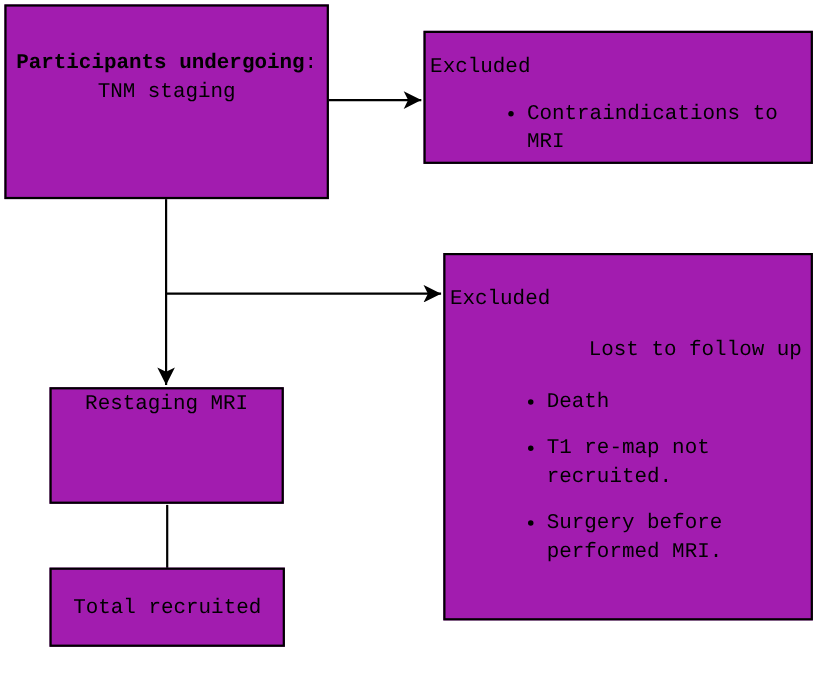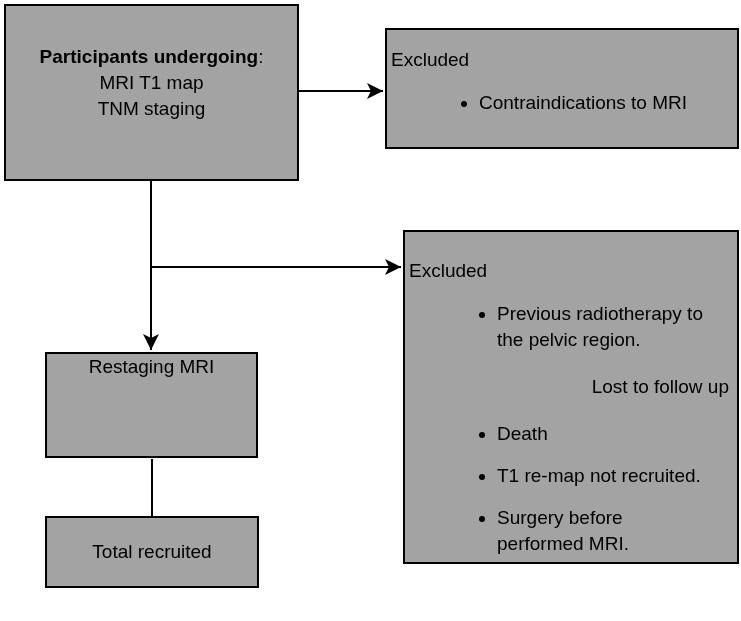--- a/index.html
+++ b/index.html
@@ -21,21 +21,22 @@
   .arrows {
     position: absolute;
     left: 0;
     top: 0;
     pointer-events: none;
   }
   .box {
     position: absolute;
     box-sizing: border-box;
     border: 2px solid #000000;
-    background: #a3a3a3;
+    background: #a21caf;
+    font-family: Liberation Mono, monospace;
   }
   .box-participants {
     left: 4px;
     top: 4px;
     width: 295px;
     height: 177px;
     text-align: center;
     padding-top: 38px;
   }
   .box-participants .bold {
@@ -54,21 +55,22 @@
     width: 336px;
     height: 334px;
     padding: 26px 8px 0 4px;
   }
   .box-restaging {
     left: 45px;
     top: 352px;
     width: 213px;
     height: 106px;
     display: flex;
-    flex-direction: column;
+    flex-direction: row;
+    justify-content: center;
     text-align: center;
   }
   .box-total {
     left: 45px;
     top: 516px;
     width: 214px;
     height: 72px;
     display: flex;
     align-items: center;
     justify-content: center;
@@ -104,36 +106,32 @@
     <line x1="299" y1="91" x2="383" y2="91" stroke="#000000" stroke-width="2" marker-end="url(#arrowhead)"></line>
     <line x1="151" y1="181" x2="151" y2="350" stroke="#000000" stroke-width="2" marker-end="url(#arrowhead)"></line>
     <line x1="151" y1="267" x2="401" y2="267" stroke="#000000" stroke-width="2" marker-end="url(#arrowhead)"></line>
     <line x1="152" y1="459" x2="152" y2="545" stroke="#000000" stroke-width="2" marker-end="url(#arrowhead)"></line>
   </svg>
 
   <div class="box box-participants">
     <div>
       <span class="bold">Participants undergoing</span><span>:</span>
     </div>
-    <div>MRI T1 map</div>
     <div>TNM staging</div>
   </div>
 
   <div class="box box-excluded-top">
     <div>Excluded</div>
     <ul class="bullets">
       <li>Contraindications to MRI</li>
     </ul>
   </div>
 
   <div class="box box-excluded-mid">
     <div>Excluded</div>
-    <ul class="bullets">
-      <li>Previous radiotherapy to the pelvic region.</li>
-    </ul>
     <div class="subtitle">Lost to follow up</div>
     <ul class="bullets bullets-lost">
       <li>Death</li>
       <li>T1 re-map not recruited.</li>
       <li>Surgery before performed MRI.</li>
     </ul>
   </div>
 
   <div class="box box-restaging">
     <div>Restaging MRI</div>

